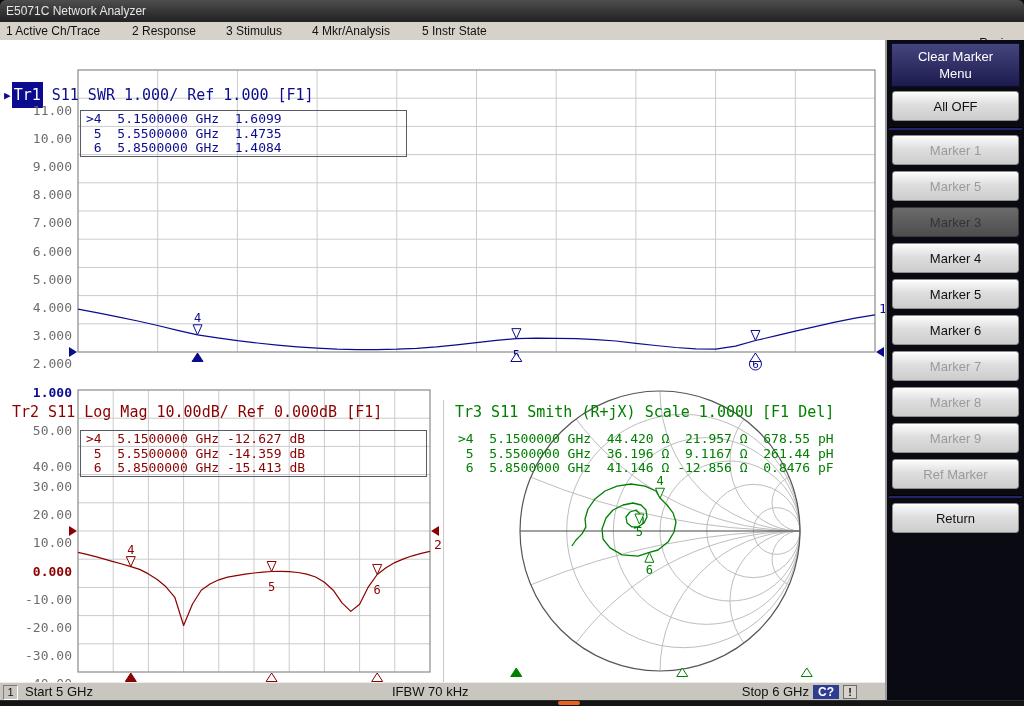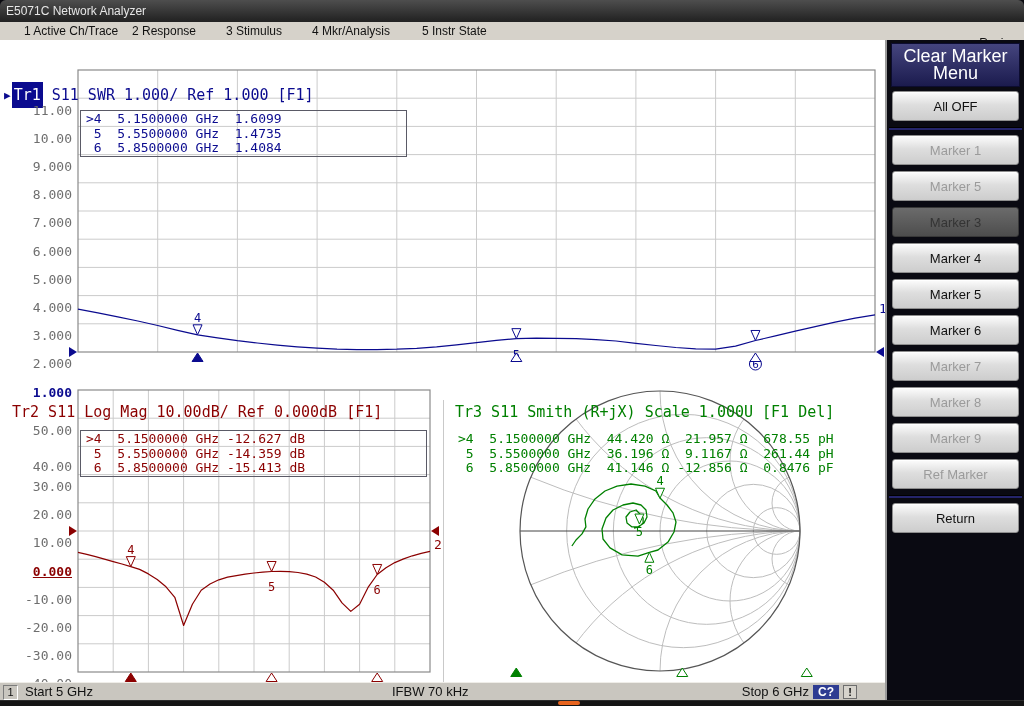--- a/index.html
+++ b/index.html
@@ -29,21 +29,21 @@
   #tr1-readout{left:86px;top:72px;color:#0b0b8f;}
   #tr2-readout{left:86px;top:392px;color:#8b0000;}
   #tr3-readout{left:458px;top:392px;color:#008000;}
   .readout-box{position:absolute;border:1px solid #5a5a66;}
   #tr1-box{left:80px;top:70px;width:325px;height:45px;}
   #tr2-box{left:80px;top:390px;width:345px;height:45px;}
   .cell-divider{position:absolute;left:443px;top:360px;width:1px;height:320px;background:#c9c9c9;}
   .sidebar{position:absolute;left:885px;top:40px;width:139px;height:660px;background:#0a0a12;
            border-left:2px solid #9a9a9a;box-sizing:border-box;}
   .menu-header{margin:3px 4px 4px 4px;height:42px;background:linear-gradient(180deg,#45457e,#1b1b4e);
-               border:1px solid #0c0c30;color:#fff;font-size:18px;display:flex;flex-direction:column;
+               border:1px solid #0c0c30;color:#fff;font-size:13px;display:flex;flex-direction:column;
                align-items:center;justify-content:center;line-height:17px;}
   .sbtn{height:28px;margin:0 5px 6px 5px;border:1px solid #8e8e8e;border-radius:3px;
         background:linear-gradient(180deg,#fdfdfd,#dedede 45%,#cdcdcd);
         display:flex;align-items:center;justify-content:center;font-size:13px;color:#111;
         box-shadow:inset 0 1px 0 #ffffff;}
   .sbtn.disabled{color:#9b9b9b;}
   .sbtn.active{background:linear-gradient(180deg,#6b6b6b,#4d4d4d);color:#343434;
                border-color:#383838;box-shadow:none;}
   .ssep{height:2px;background:#24246a;margin:0 2px 5px 2px;border-top:1px solid #000;}
   .statusbar{position:absolute;left:0;top:682px;width:885px;height:18px;background:#c9c6bf;
@@ -65,21 +65,21 @@
 </style>
 </head>
 <body>
 
 <div class="window">
   <div class="titlebar">
     <span>E5071C Network Analyzer</span>
   </div>
   <div class="menubar">
     <div id="menu-items">
-        <div class="menu-item" style="left: 24px;">1 Active Ch/Trace</div>
+        <div class="menu-item" style="left: 6px;">1 Active Ch/Trace</div>
         <div class="menu-item" style="left: 132px;">2 Response</div>
         <div class="menu-item" style="left: 226px;">3 Stimulus</div>
         <div class="menu-item" style="left: 312px;">4 Mkr/Analysis</div>
         <div class="menu-item" style="left: 422px;">5 Instr State</div>
       </div>
     <span class="resize">Resize</span>
   </div>
 
   <div class="charts">
     <svg id="chart-svg" width="885" height="642" viewBox="0 40 885 642" style="position:absolute;left:0;top:0;">
@@ -222,21 +222,21 @@
         <div class="ytick" style="top: 288.1px;">3.000</div>
         <div class="ytick" style="top: 316.3px;">2.000</div>
         <div class="ytick ref1" style="top: 344.5px;">1.000</div>
       </div>
     <div class="yticks" id="tr2-yticks">
         <div class="ytick" style="top: 382.5px;">50.00</div>
         <div class="ytick" style="top: 396px; margin-top: 23px;">40.00</div>
         <div class="ytick" style="top: 438.9px;">30.00</div>
         <div class="ytick" style="top: 467.1px;">20.00</div>
         <div class="ytick" style="top: 495.3px;">10.00</div>
-        <div class="ytick ref2" style="top: 523.5px; text-decoration: underline;">0.000</div>
+        <div class="ytick ref2" style="top: 523.5px;">0.000</div>
         <div class="ytick" style="top: 551.7px;">-10.00</div>
         <div class="ytick" style="top: 579.9px;">-20.00</div>
         <div class="ytick" style="top: 608.1px;">-30.00</div>
         <div class="ytick" style="top: 636.3px;">-40.00</div>
         <div class="ytick" style="top: 664.5px;">-50.00</div>
       </div>
 
     <div class="readout-box" id="tr1-box"></div>
     <div class="readout-box" id="tr2-box"></div>
     <div class="readout" id="tr1-readout"><div>&gt;4  5.1500000 GHz  1.6099</div><div> 5  5.5500000 GHz  1.4735</div><div> 6  5.8500000 GHz  1.4084</div></div>

